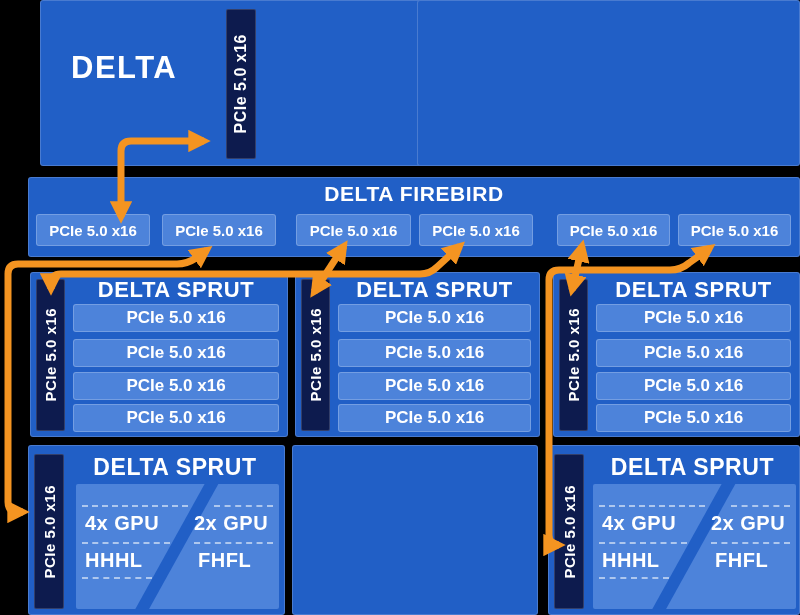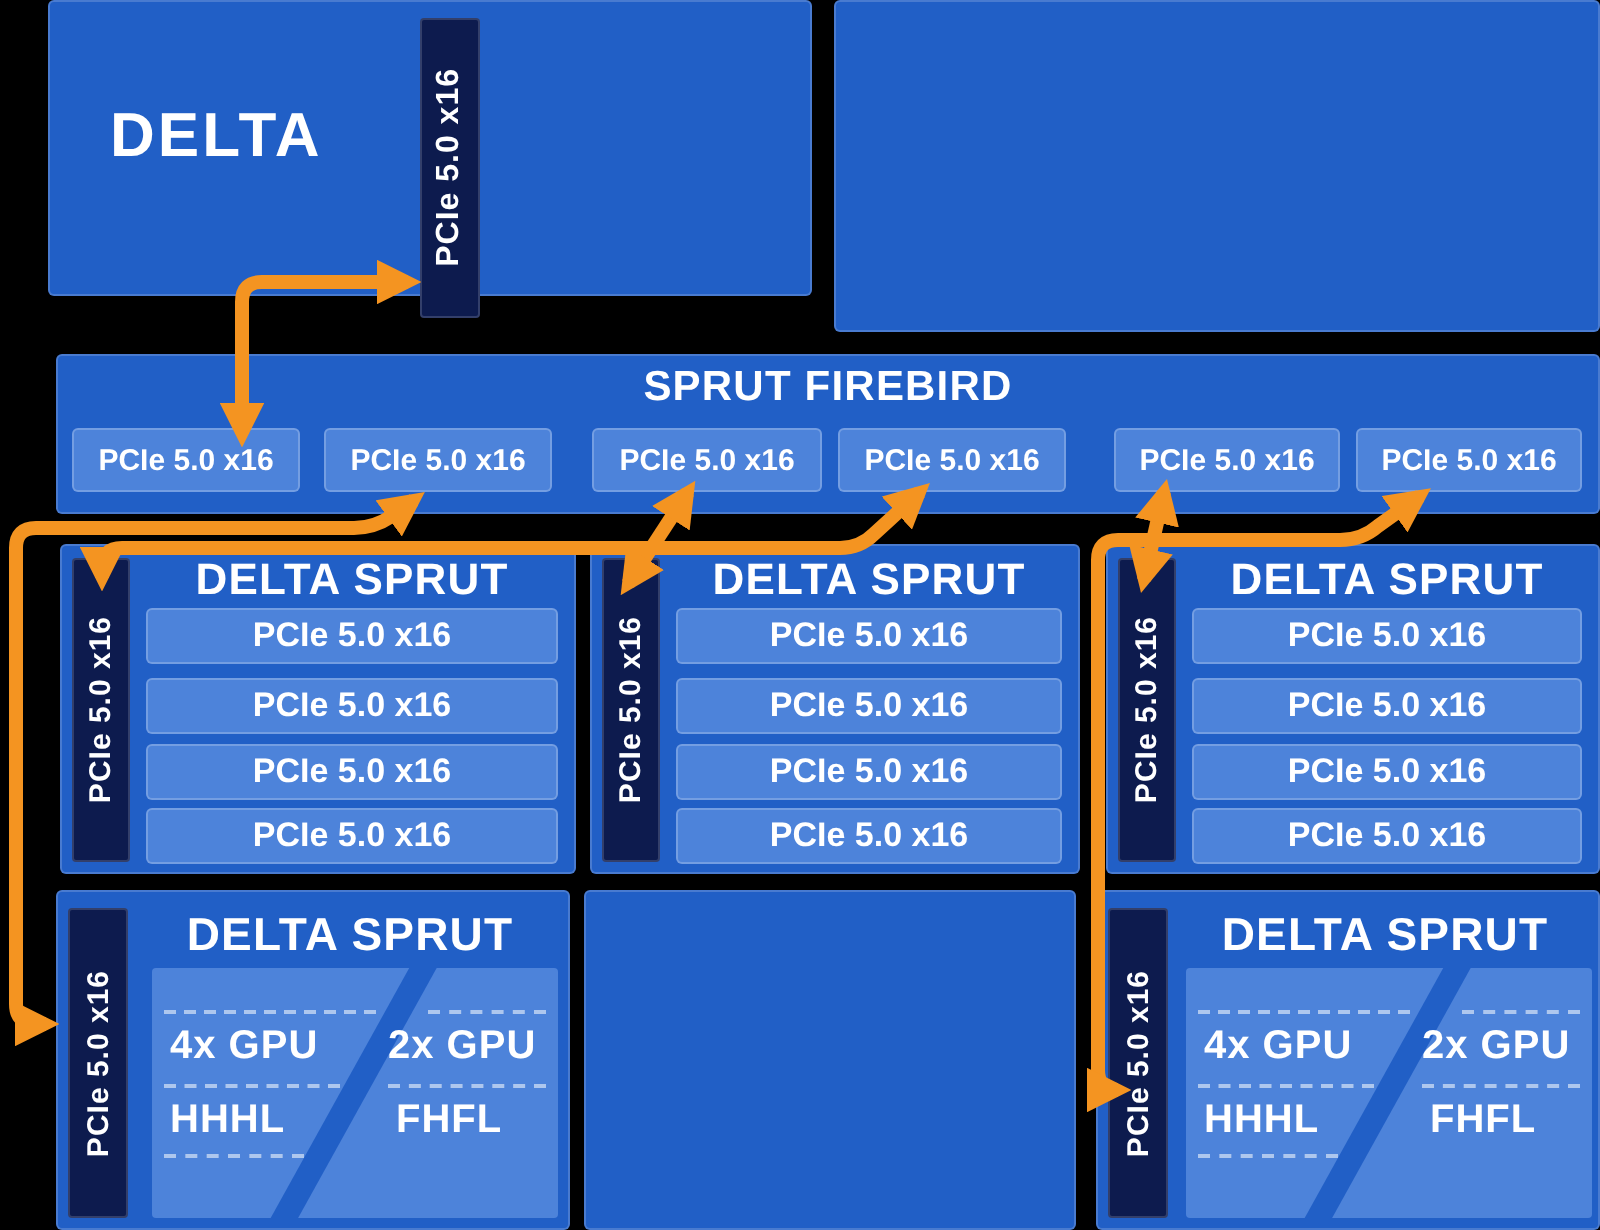--- a/index.html
+++ b/index.html
@@ -52,33 +52,33 @@
   }
   .dash{position:absolute;height:0;border-top:2px dashed rgba(255,255,255,.55);}
   .gpu-label{position:absolute;font-weight:bold;font-size:20px;letter-spacing:.5px;}
   svg.wires{position:absolute;left:0;top:0;z-index:50;pointer-events:none;}
   svg.wires path.wire{fill:none;stroke:var(--arrow-orange);stroke-width:7;stroke-linejoin:round;}
   .ah{fill:var(--arrow-orange);}
 </style>
 </head>
 <body>
 
-<div class="box" style="left:24px;top:0;width:382px;height:148px;">
+<div class="box" style="left:40px;top:0;width:382px;height:166px;">
   <div class="serval-title">
     <div>DELTA</div>
   </div>
   <div class="tab" style="left:185px;top:8px;width:30px;height:150px;">
     <span class="vtext" style="font-size:16px;">PCIe 5.0 x16</span>
   </div>
 </div>
 
 <div class="box" style="left:417px;top:0;width:383px;height:166px;"></div>
 
 <div class="box" style="left:28px;top:177px;width:772px;height:80px;">
-  <div class="title" style="left:0;right:0;top:4px;font-size:21px;">SPRUT FIREBIRD</div>
+  <div class="title" style="left:0;right:0;top:4px;font-size:21px;">DELTA FIREBIRD</div>
   <div class="slot" style="left:7px;top:36px;width:114px;height:32px;font-size:15px;">PCIe 5.0 x16</div>
   <div class="slot" style="left:133px;top:36px;width:114px;height:32px;font-size:15px;">PCIe 5.0 x16</div>
   <div class="slot" style="left:267px;top:36px;width:115px;height:32px;font-size:15px;">PCIe 5.0 x16</div>
   <div class="slot" style="left:390px;top:36px;width:114px;height:32px;font-size:15px;">PCIe 5.0 x16</div>
   <div class="slot" style="left:528px;top:36px;width:113px;height:32px;font-size:15px;">PCIe 5.0 x16</div>
   <div class="slot" style="left:649px;top:36px;width:113px;height:32px;font-size:15px;">PCIe 5.0 x16</div>
 </div>
 
 <div class="box" style="left:30px;top:272px;width:258px;height:165px;">
   <div class="tab" style="left:5px;top:6px;width:29px;height:152px;">

